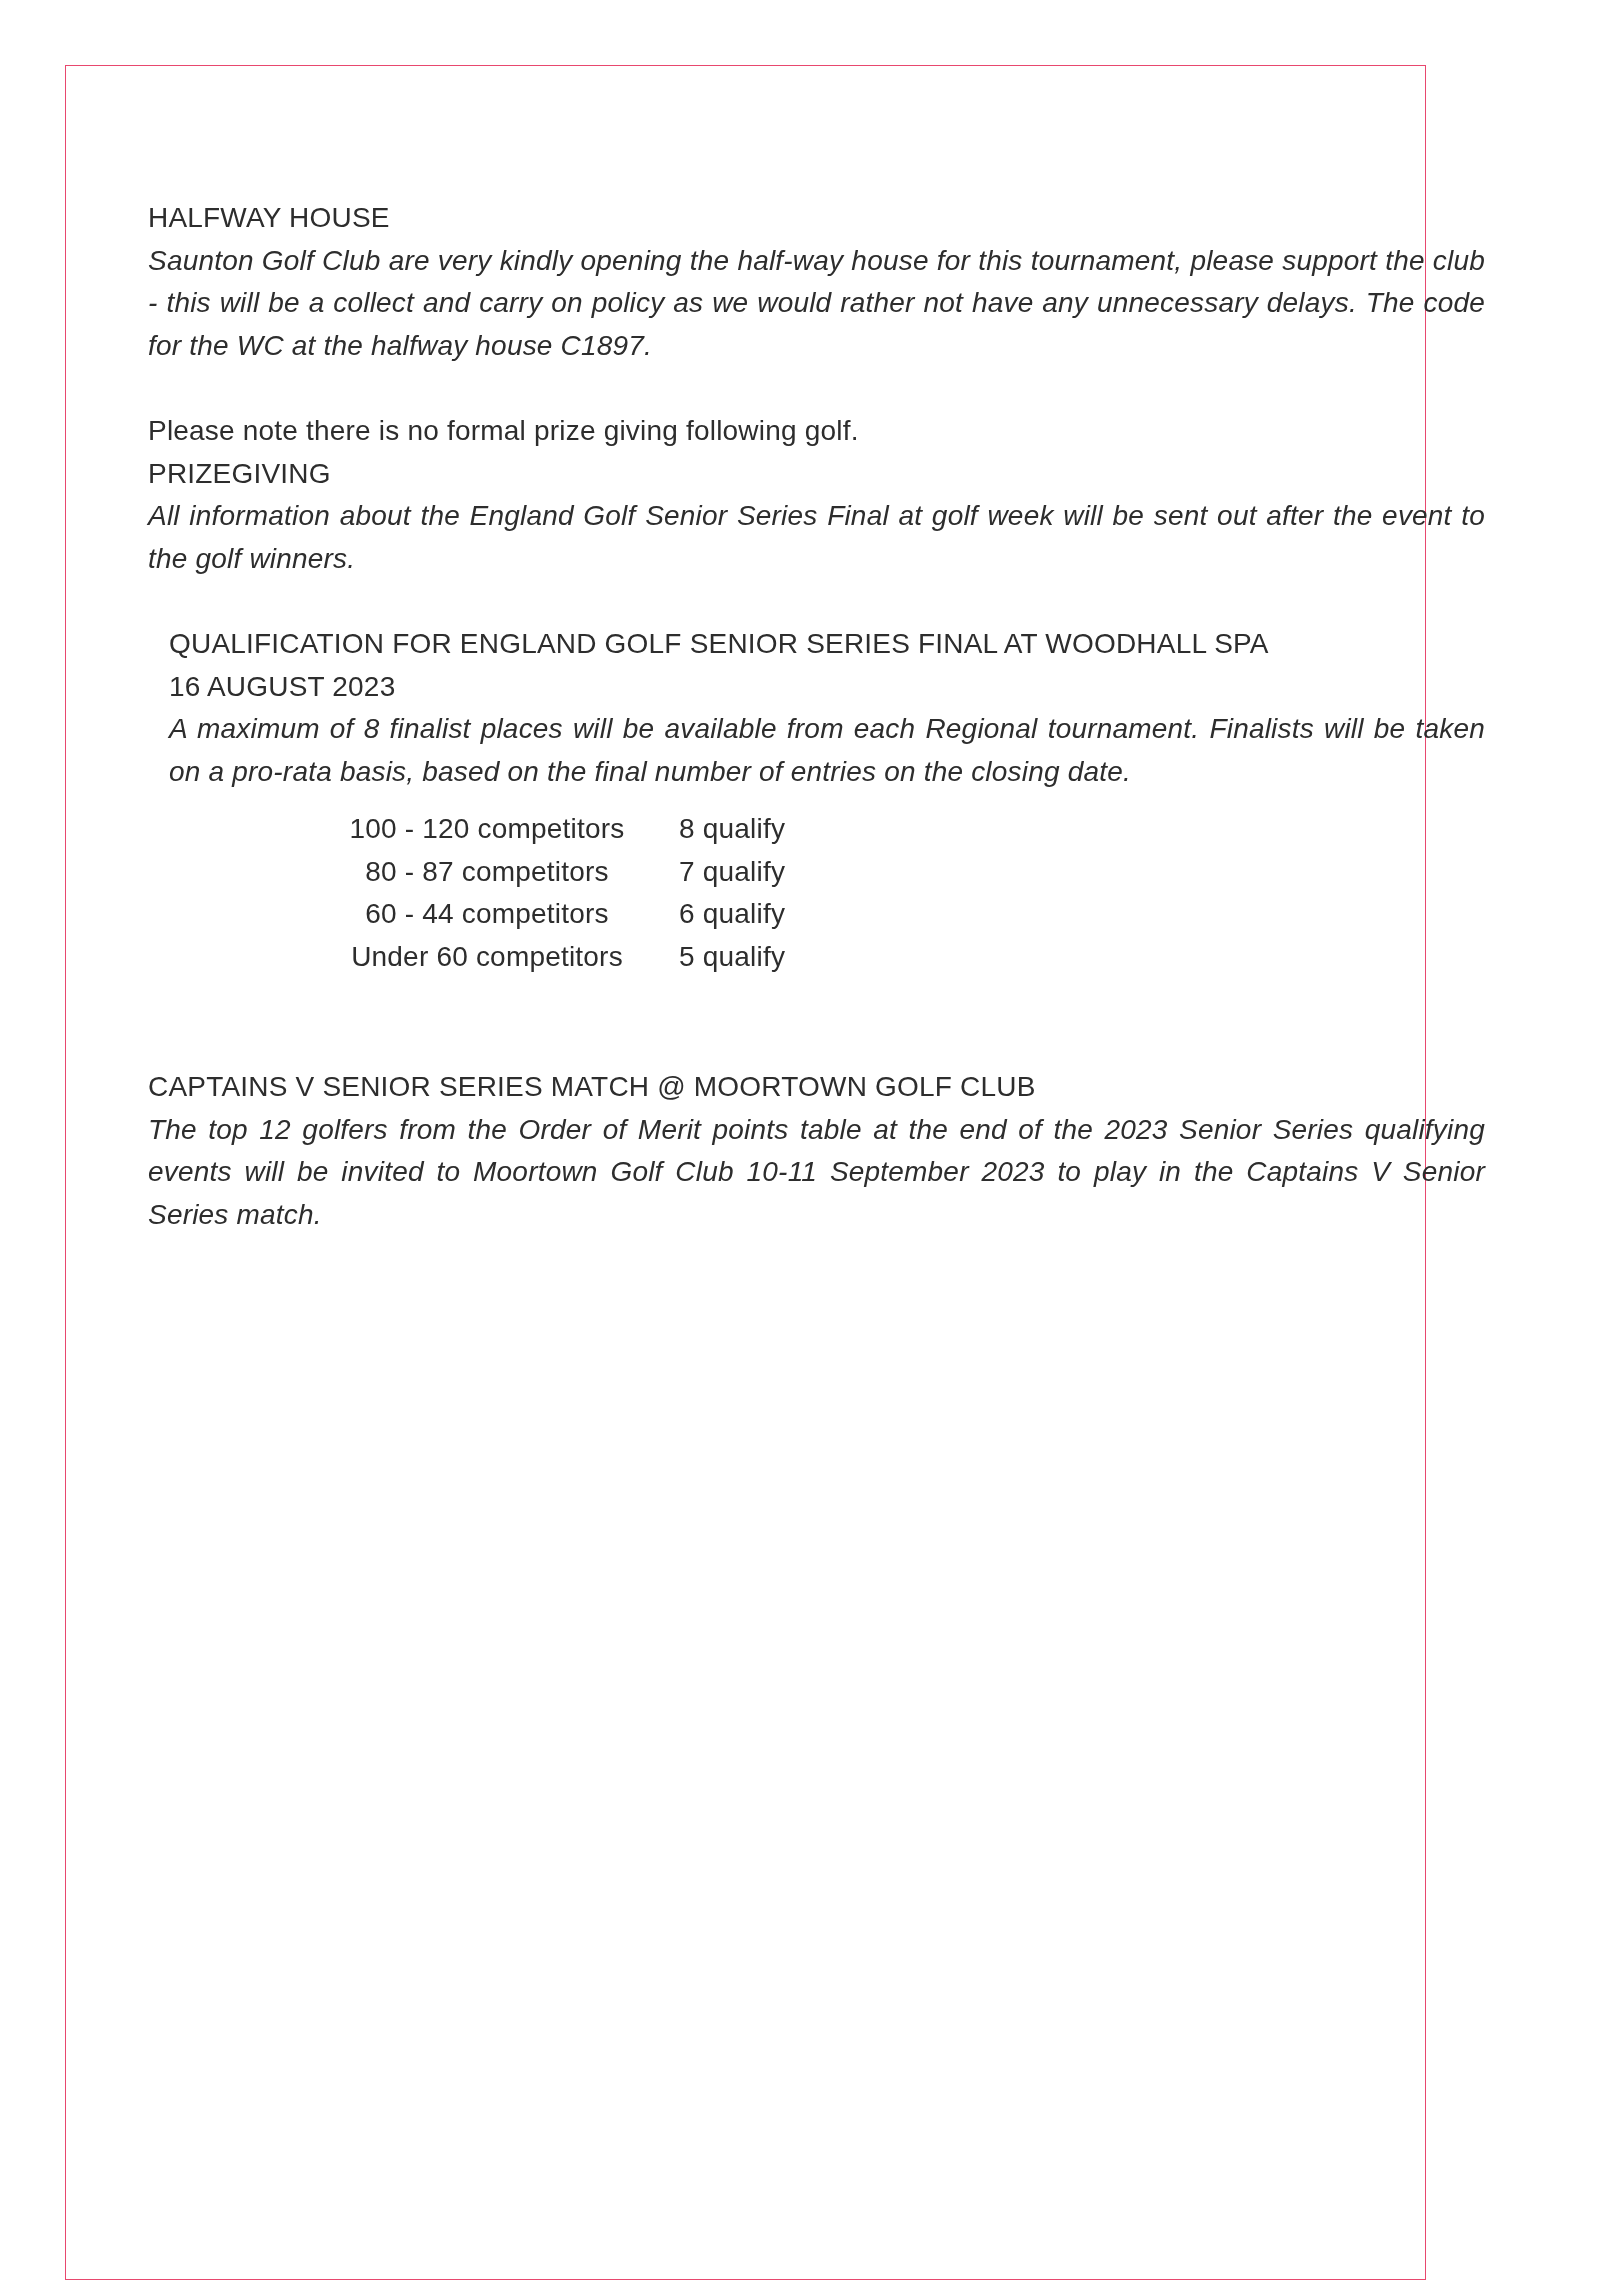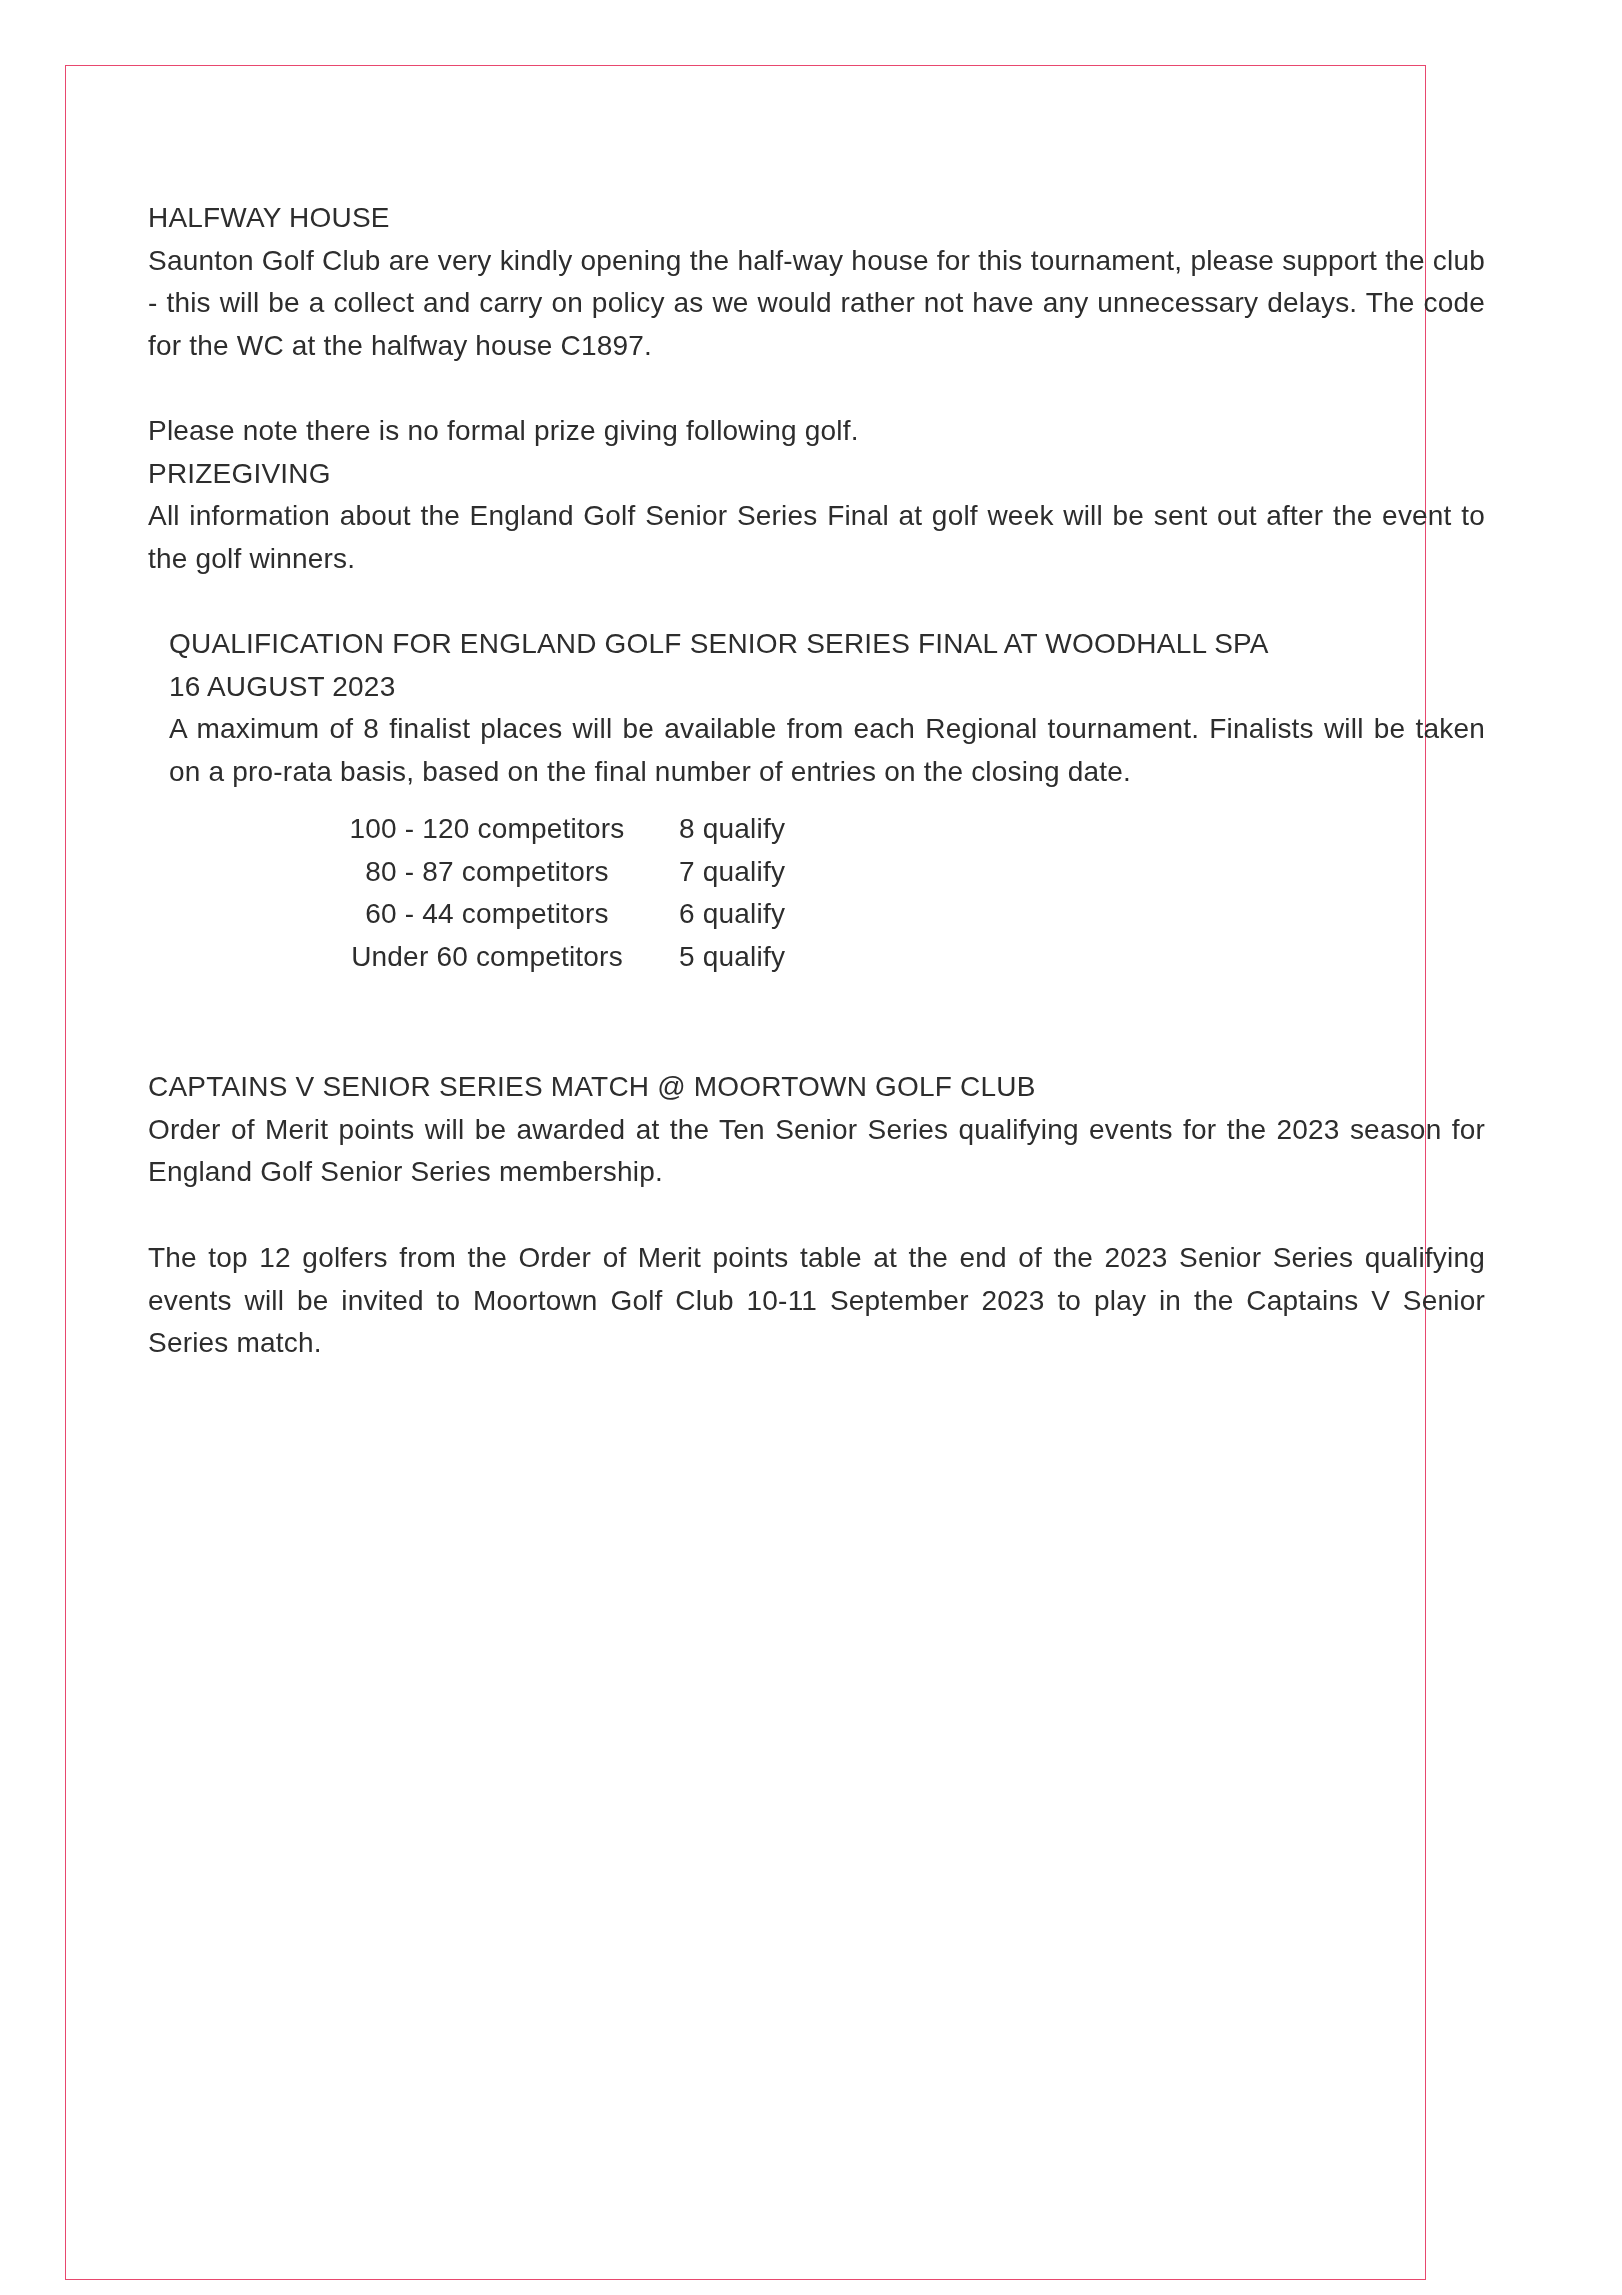--- a/index.html
+++ b/index.html
@@ -40,20 +40,21 @@
   }
   section.gap-after-large {
     margin-bottom: 88px;
     margin-left: 21px;
   }
   p {
     margin: 0;
   }
   .justify {
     text-align: justify;
+    font-style: italic;
   }
   .blank-after {
     margin-bottom: 43px;
   }
   .qual-table {
     margin-top: 14.6px;
     margin-left: 126px;
   }
   .qrow {
     display: flex;
@@ -104,19 +105,18 @@
         <div class="qrow">
           <span class="qcol1">Under 60 competitors</span>
           <span class="qcol2">5 qualify</span>
         </div>
       </div>
     </section>
 
 
     <section>
       <p>CAPTAINS V SENIOR SERIES MATCH @ MOORTOWN GOLF CLUB</p>
-      <p class="justify blank-after">Order of Merit points will be awarded at the Ten Senior Series qualifying events for the 2023 season for England Golf Senior Series membership.</p>
       <p class="justify">The top 12 golfers from the Order of Merit points table at the end of the 2023 Senior Series qualifying events will be invited to Moortown Golf Club 10-11 September 2023 to play in the Captains V Senior Series match.</p>
     </section>
 
   </div>
 </div>
 
 
 </body></html>

